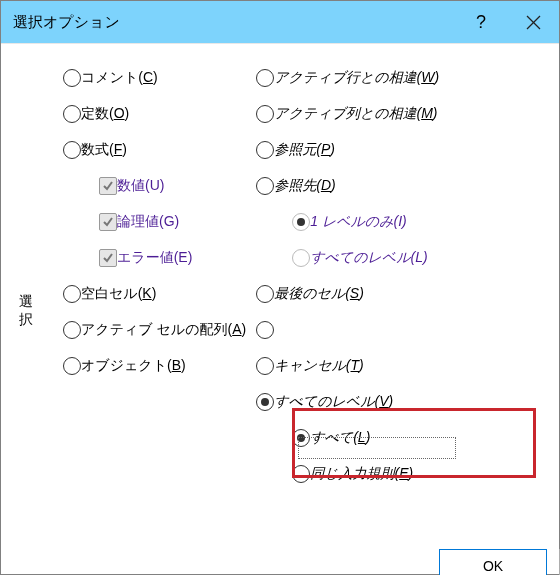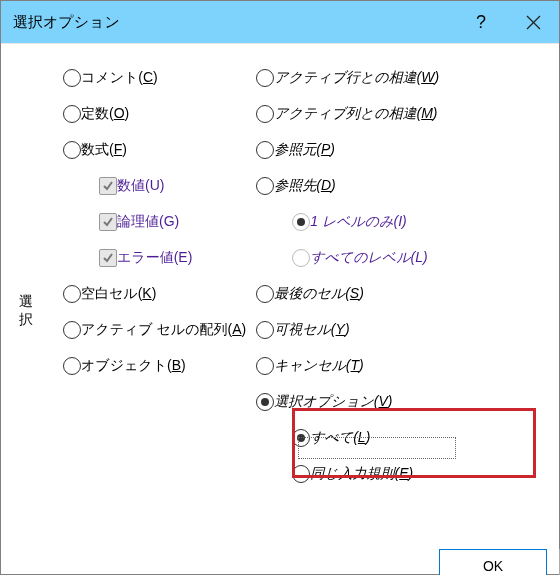--- a/index.html
+++ b/index.html
@@ -268,29 +268,28 @@
           <span class="radio" style="border-color:#bbb;"></span>
           <span class="disabled-text">すべてのレベル(L)</span>
         </div>
 
         <div class="opt-row">
           <span class="radio"></span>
           <span><span>最後のセル(</span><span class="accel">S</span><span>)</span></span>
         </div>
         <div class="opt-row">
           <span class="radio"></span>
-          <span><span>可視セル(</span><span class="accel">Y</span><span>)</span></span>
         </div>
         <div class="opt-row">
           <span class="radio"></span>
           <span><span>キャンセル(</span><span class="accel">T</span><span>)</span></span>
         </div>
         <div class="opt-row">
           <span class="radio checked"></span>
-          <span><span>選択オプション(</span><span class="accel">V</span><span>)</span></span>
+          <span><span>すべてのレベル(</span><span class="accel">V</span><span>)</span></span>
         </div>
 
         <div class="opt-row indent2">
           <span class="radio checked"></span>
           <span><span>すべて(</span><span class="accel">L</span><span>)</span></span>
         </div>
         <div class="opt-row indent2">
           <span class="radio"></span>
           <span><span>同じ入力規則(</span><span class="accel">E</span><span>)</span></span>
         </div>

